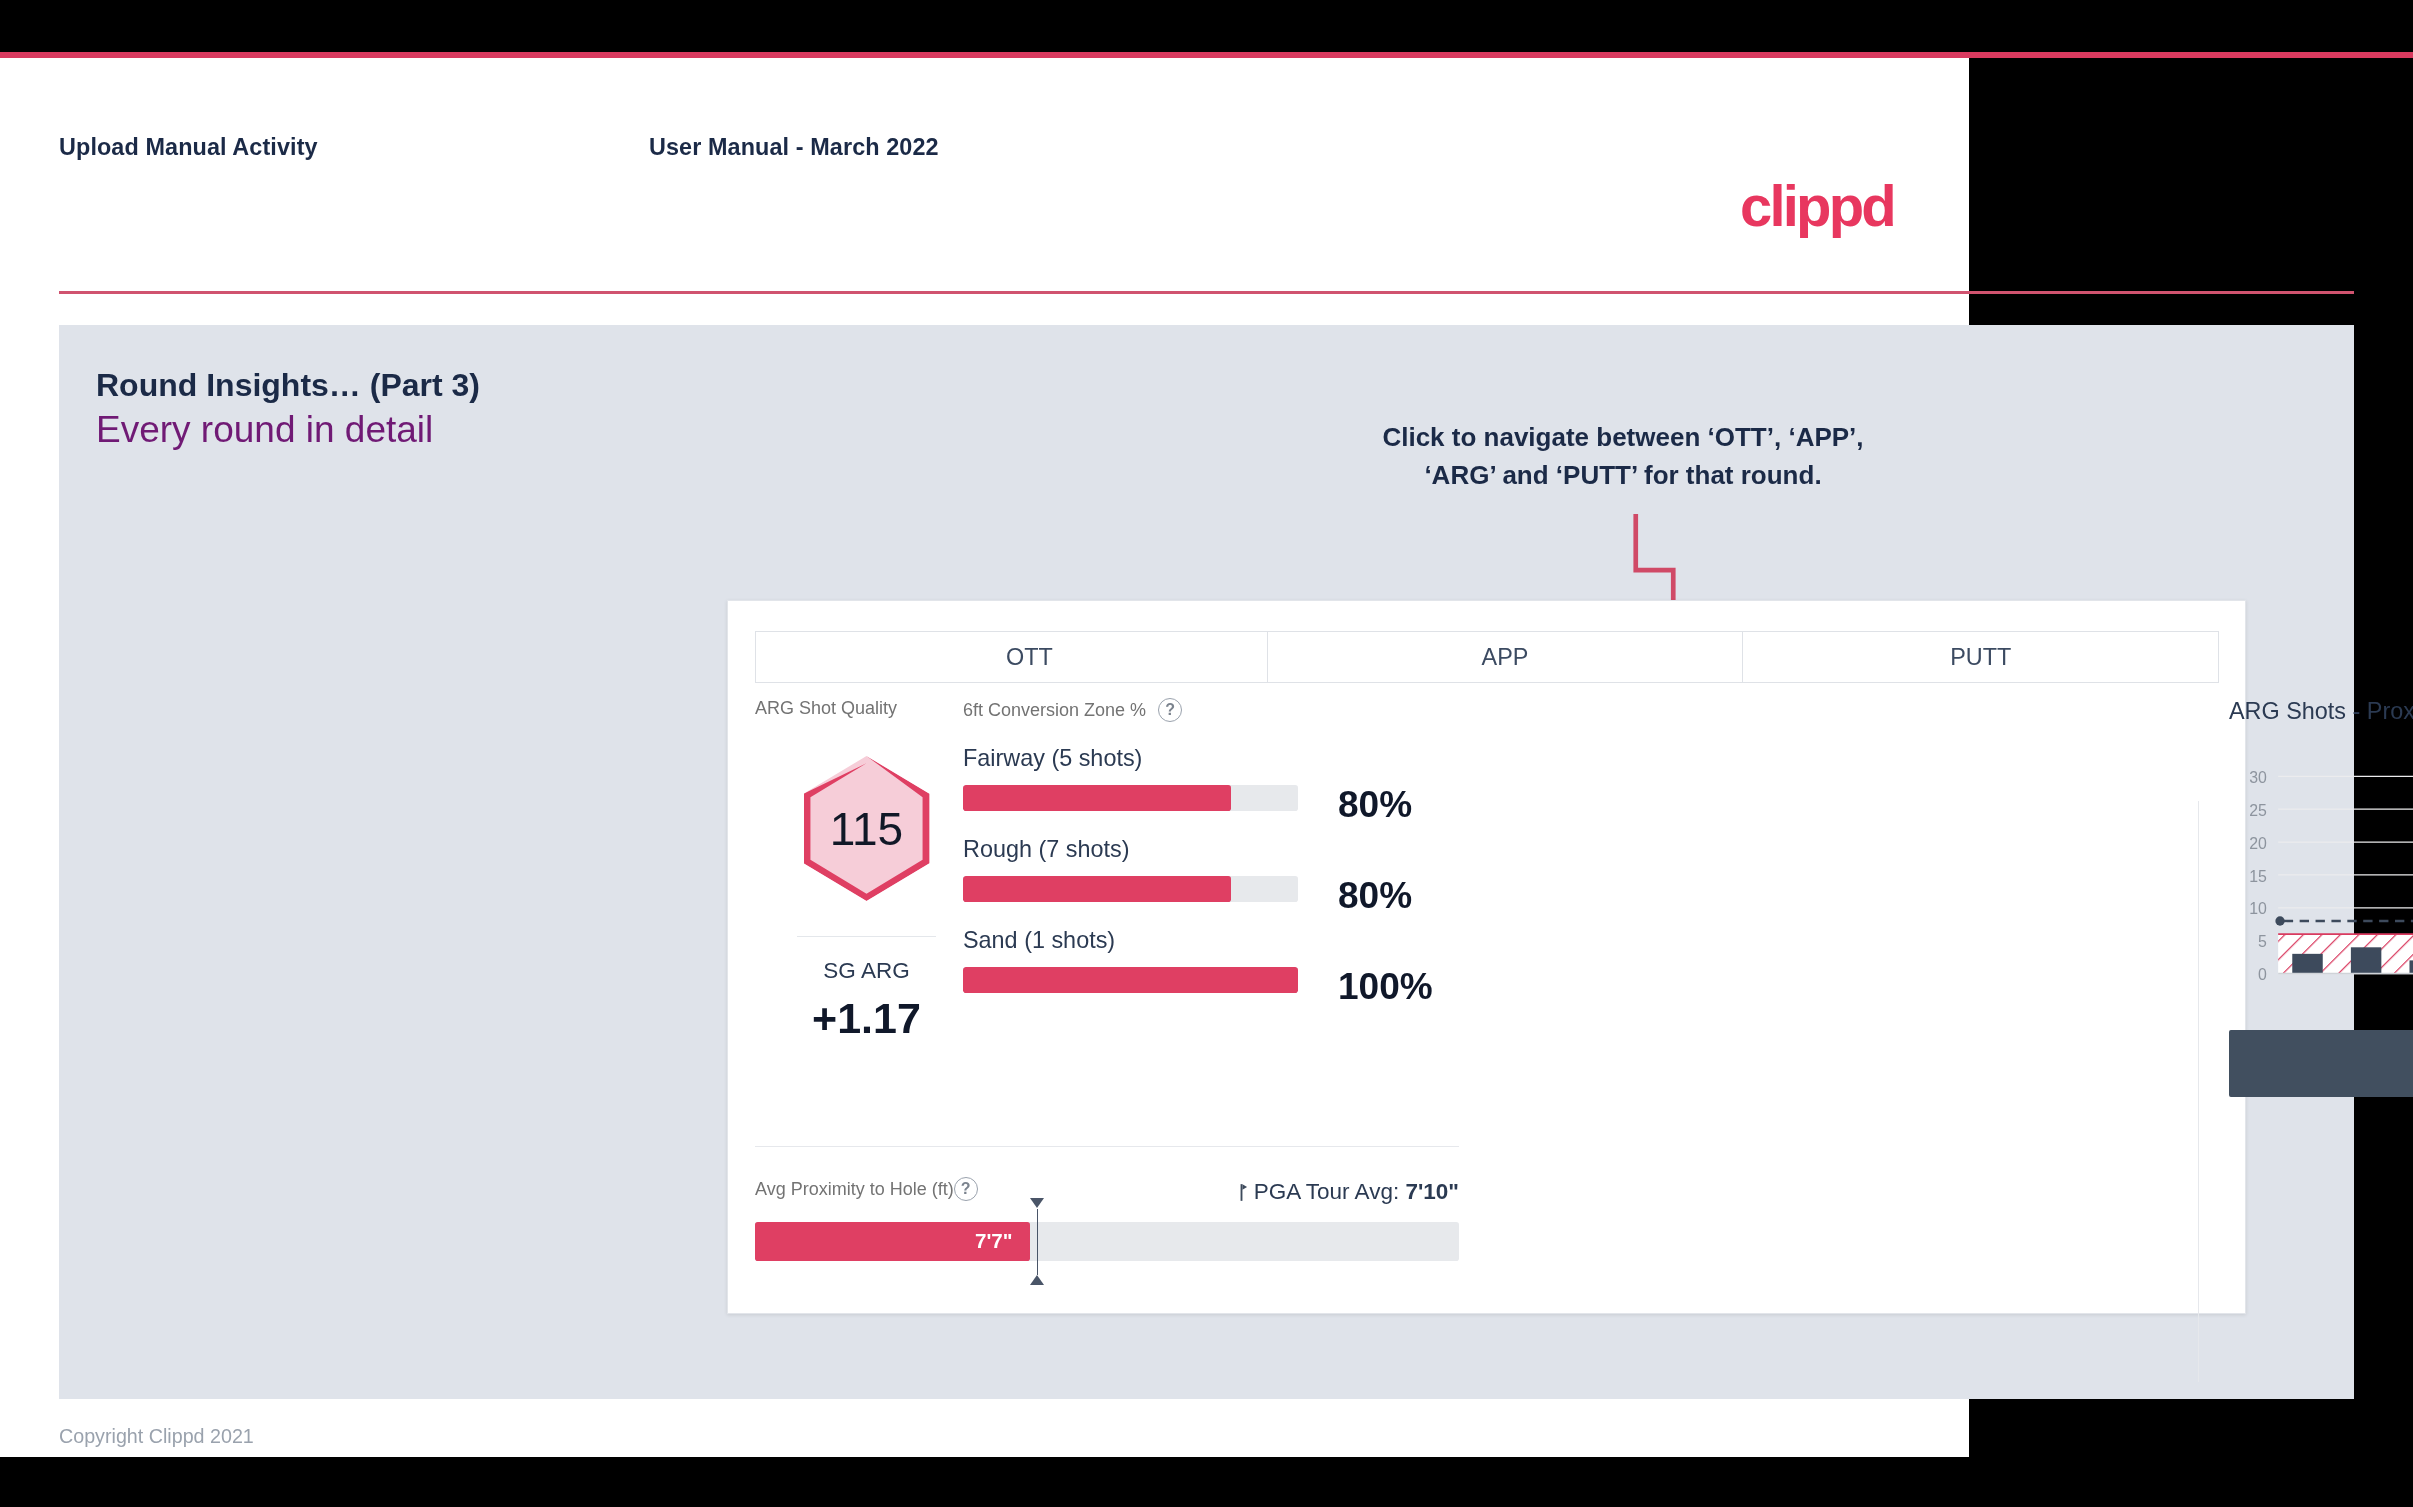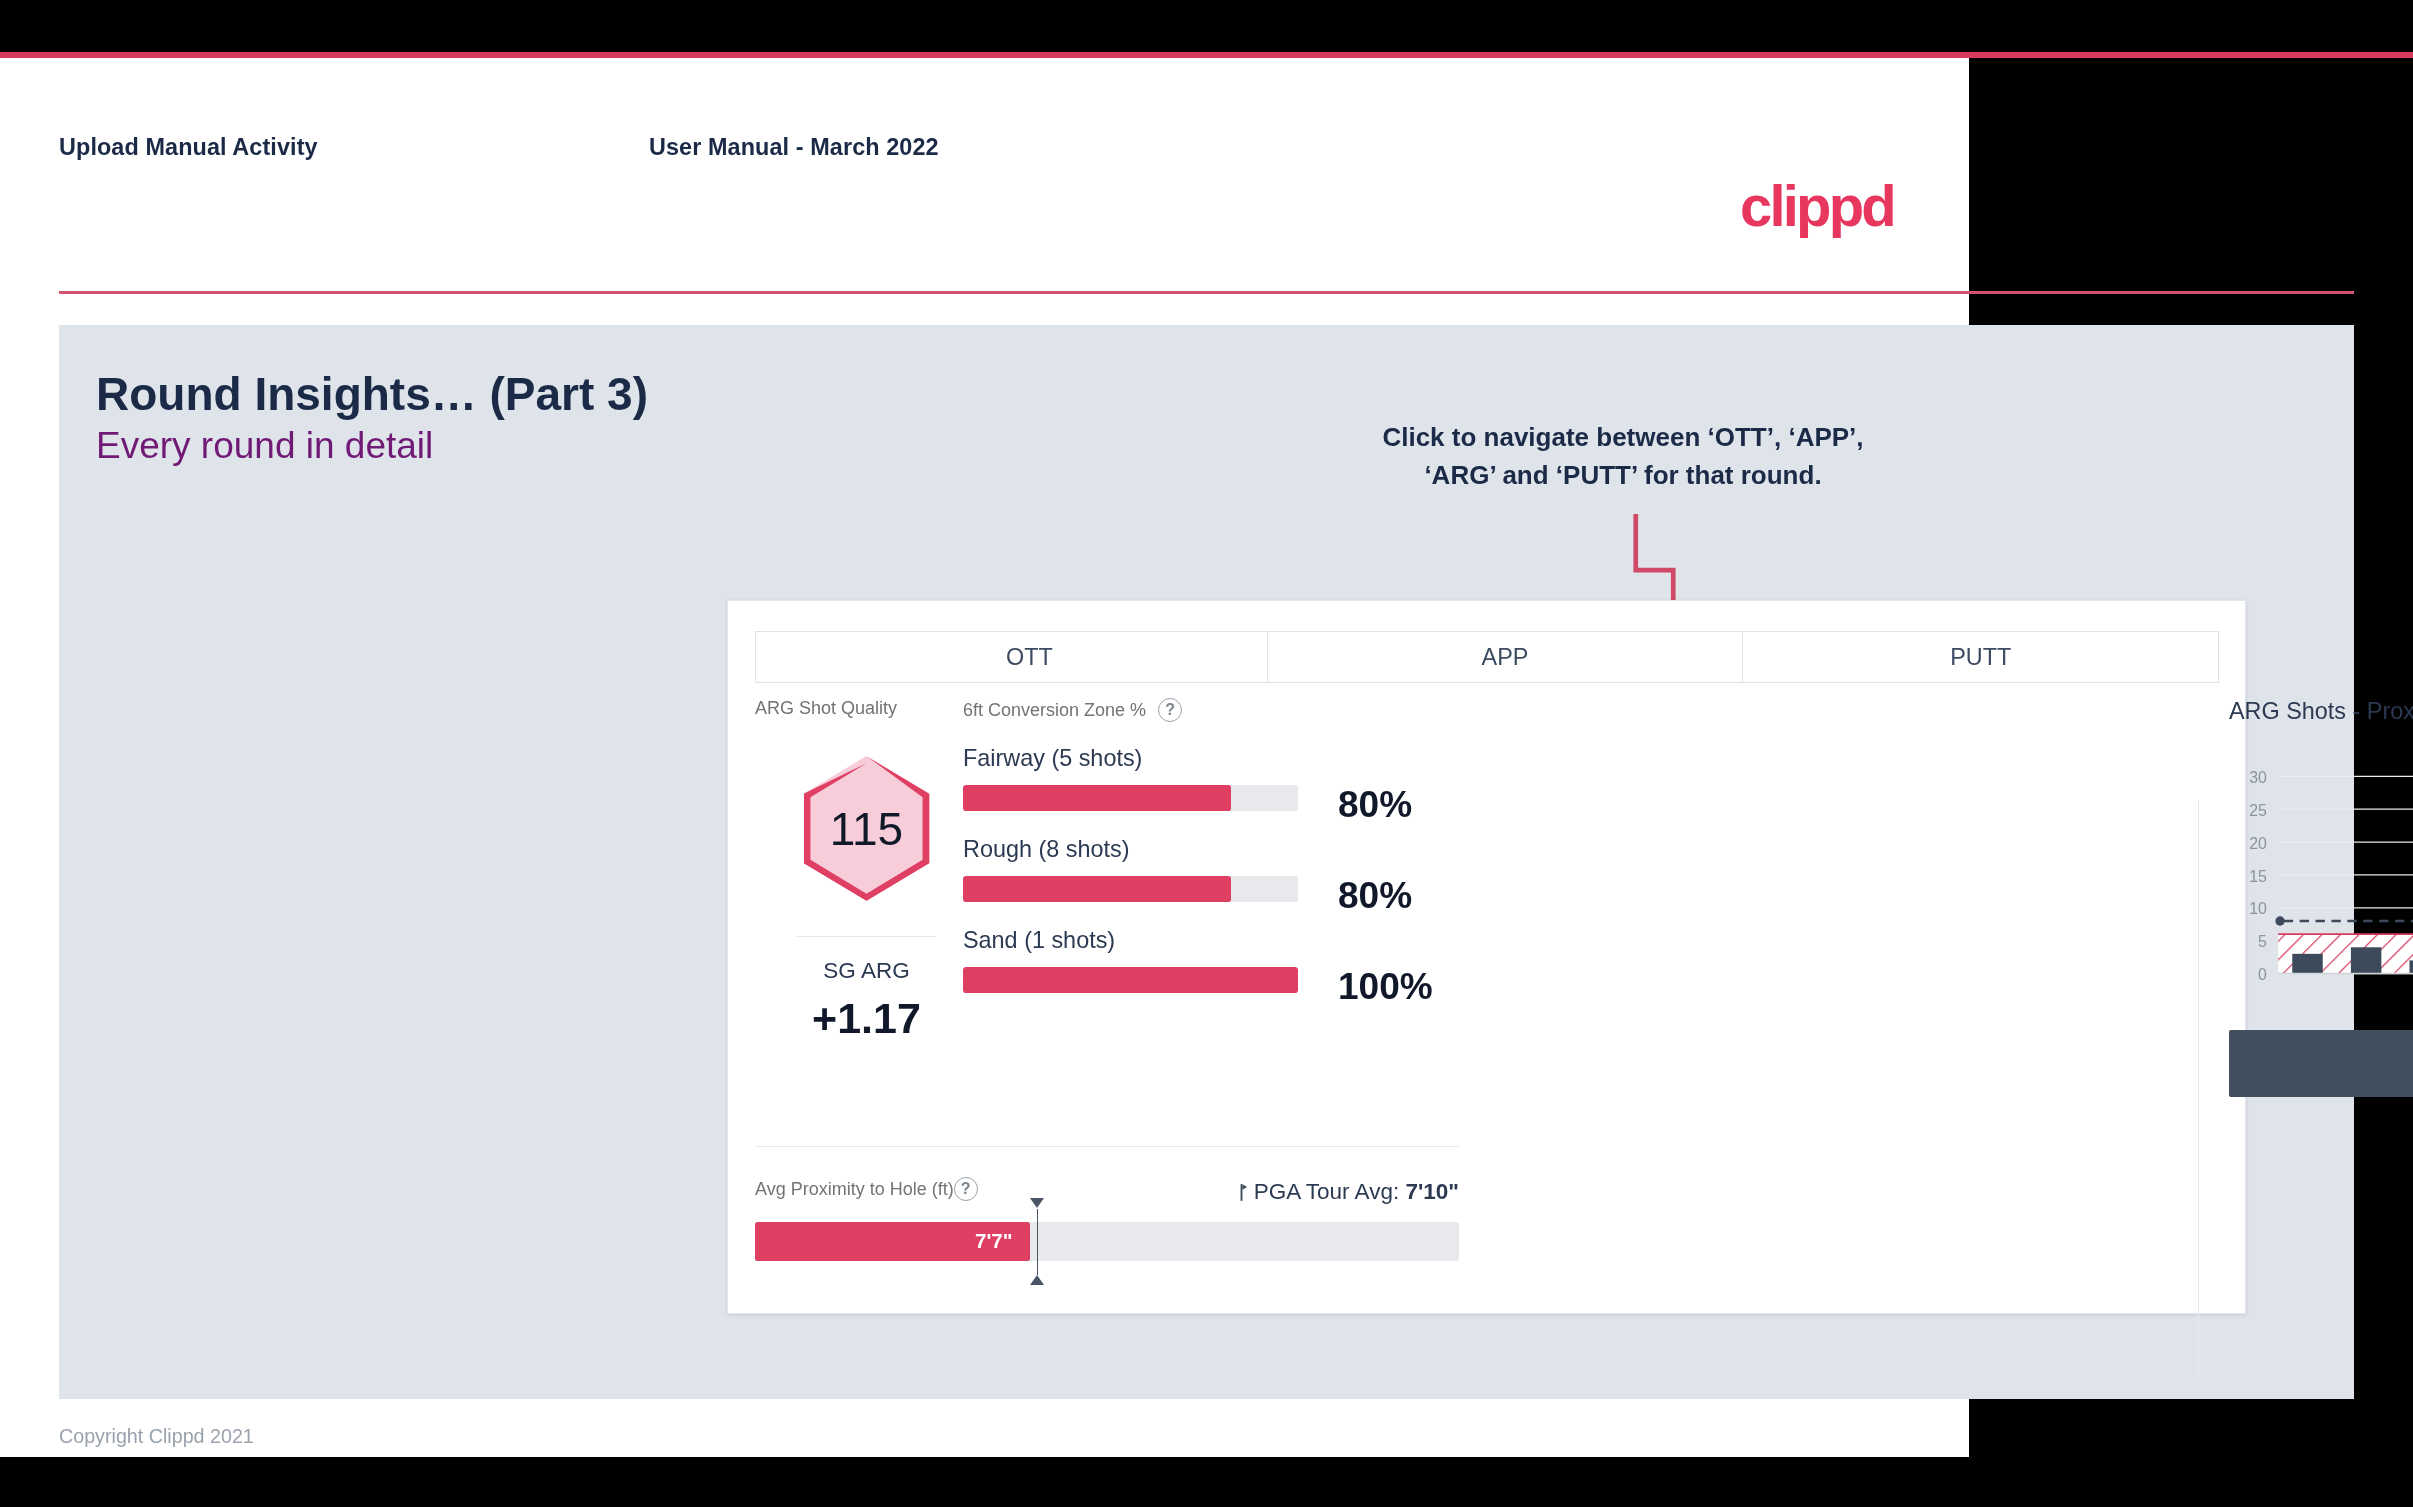--- a/index.html
+++ b/index.html
@@ -37,21 +37,21 @@
 
   
   .body-panel {
     position: absolute; left: 59px; top: 273px;
     width: 2295px; height: 1074px;
     background: #dfe3ea;
   }
 
   .title-block { position: absolute; left: 37px; top: 42px; }
   .title-main {
-    font-size: 46px; font-weight: 700; color: #1b2a47; line-height: 1.18;
+    font-size: 32px; font-weight: 700; color: #1b2a47; line-height: 1.18;
   }
   .title-sub {
     font-size: 37px; font-weight: 400; color: #701a75; line-height: 1.2;
     margin-top: 2.8px;
   }
 
   .callout {
     position: absolute; left: 1255px; top: 94px; width: 618px;
     text-align: center; font-size: 26px; font-weight: 600;
     color: #1b2a47; line-height: 1.45;
@@ -243,21 +243,21 @@
 
           <div class="conv">
             <div class="conv-row">
               <div class="conv-name">Fairway (5 shots)</div>
               <div class="track">
                 <div class="fill" id="f0" style="width: 80%;"></div>
               </div>
               <div class="pct">80%</div>
             </div>
             <div class="conv-row">
-              <div class="conv-name">Rough (8 shots)</div>
+              <div class="conv-name">Rough (7 shots)</div>
               <div class="track">
                 <div class="fill" id="f1" style="width: 80%;"></div>
               </div>
               <div class="pct">80%</div>
             </div>
             <div class="conv-row">
               <div class="conv-name">Sand (1 shots)</div>
               <div class="track">
                 <div class="fill" id="f2" style="width: 100%;"></div>
               </div>

